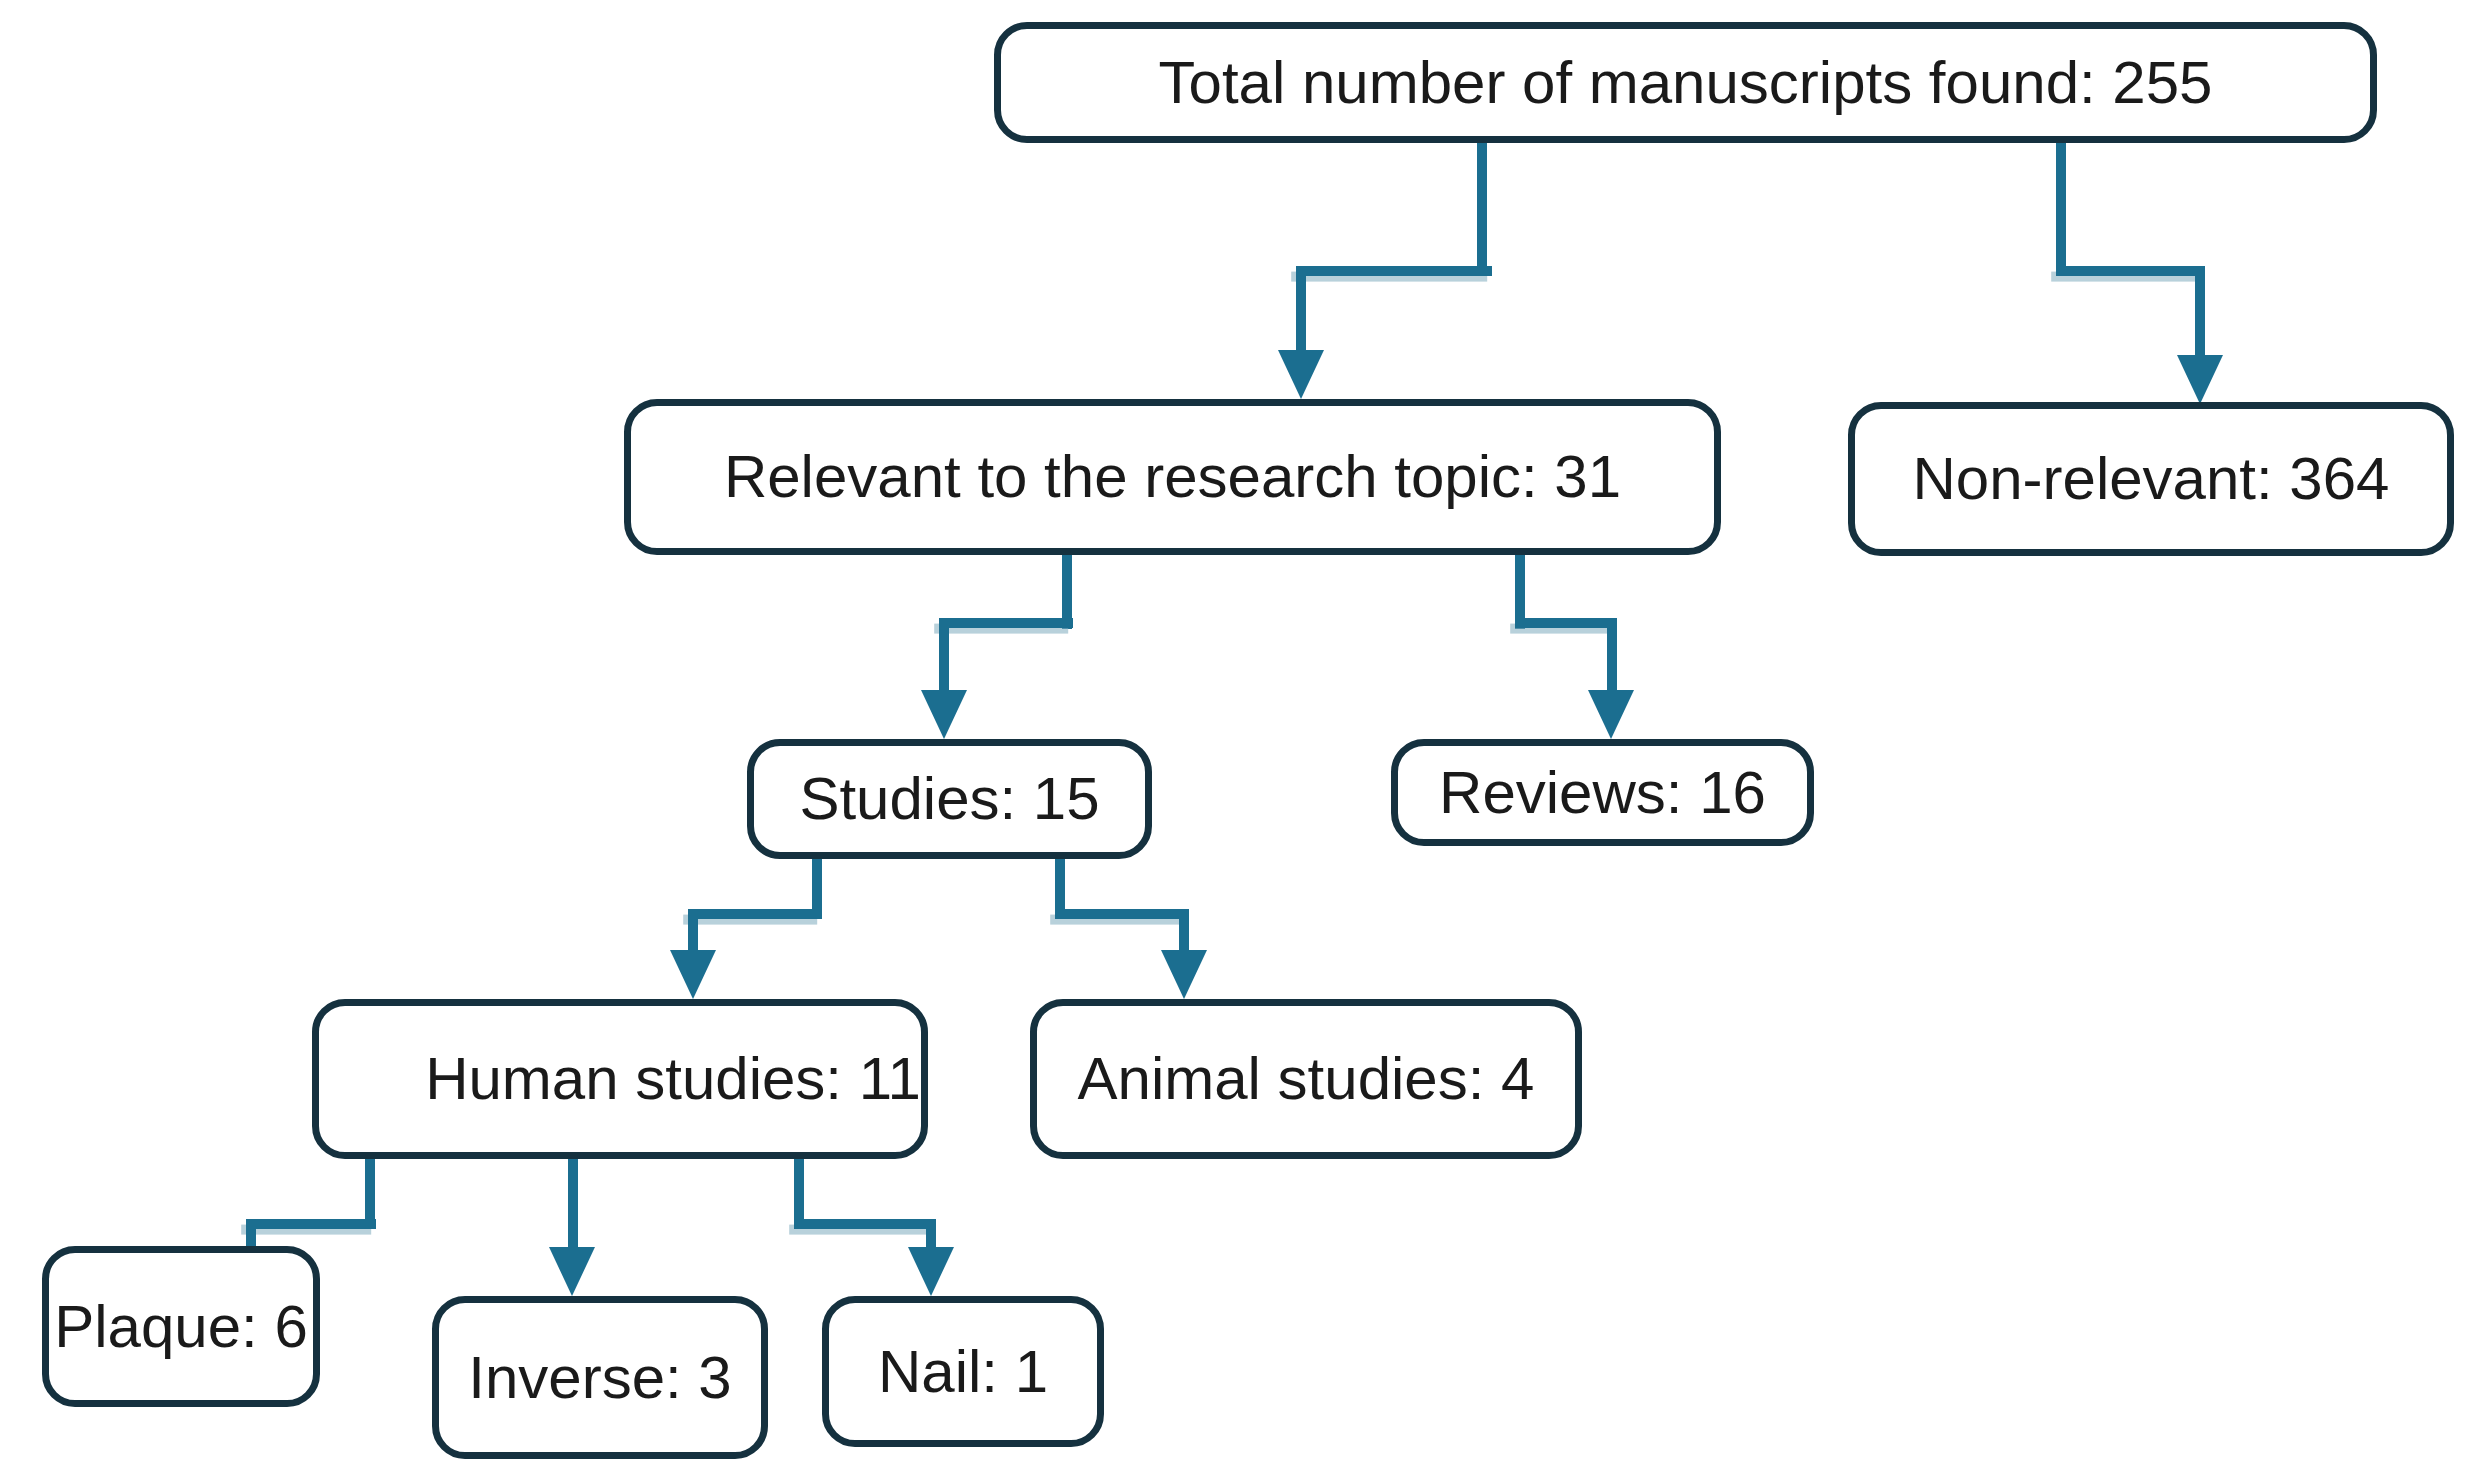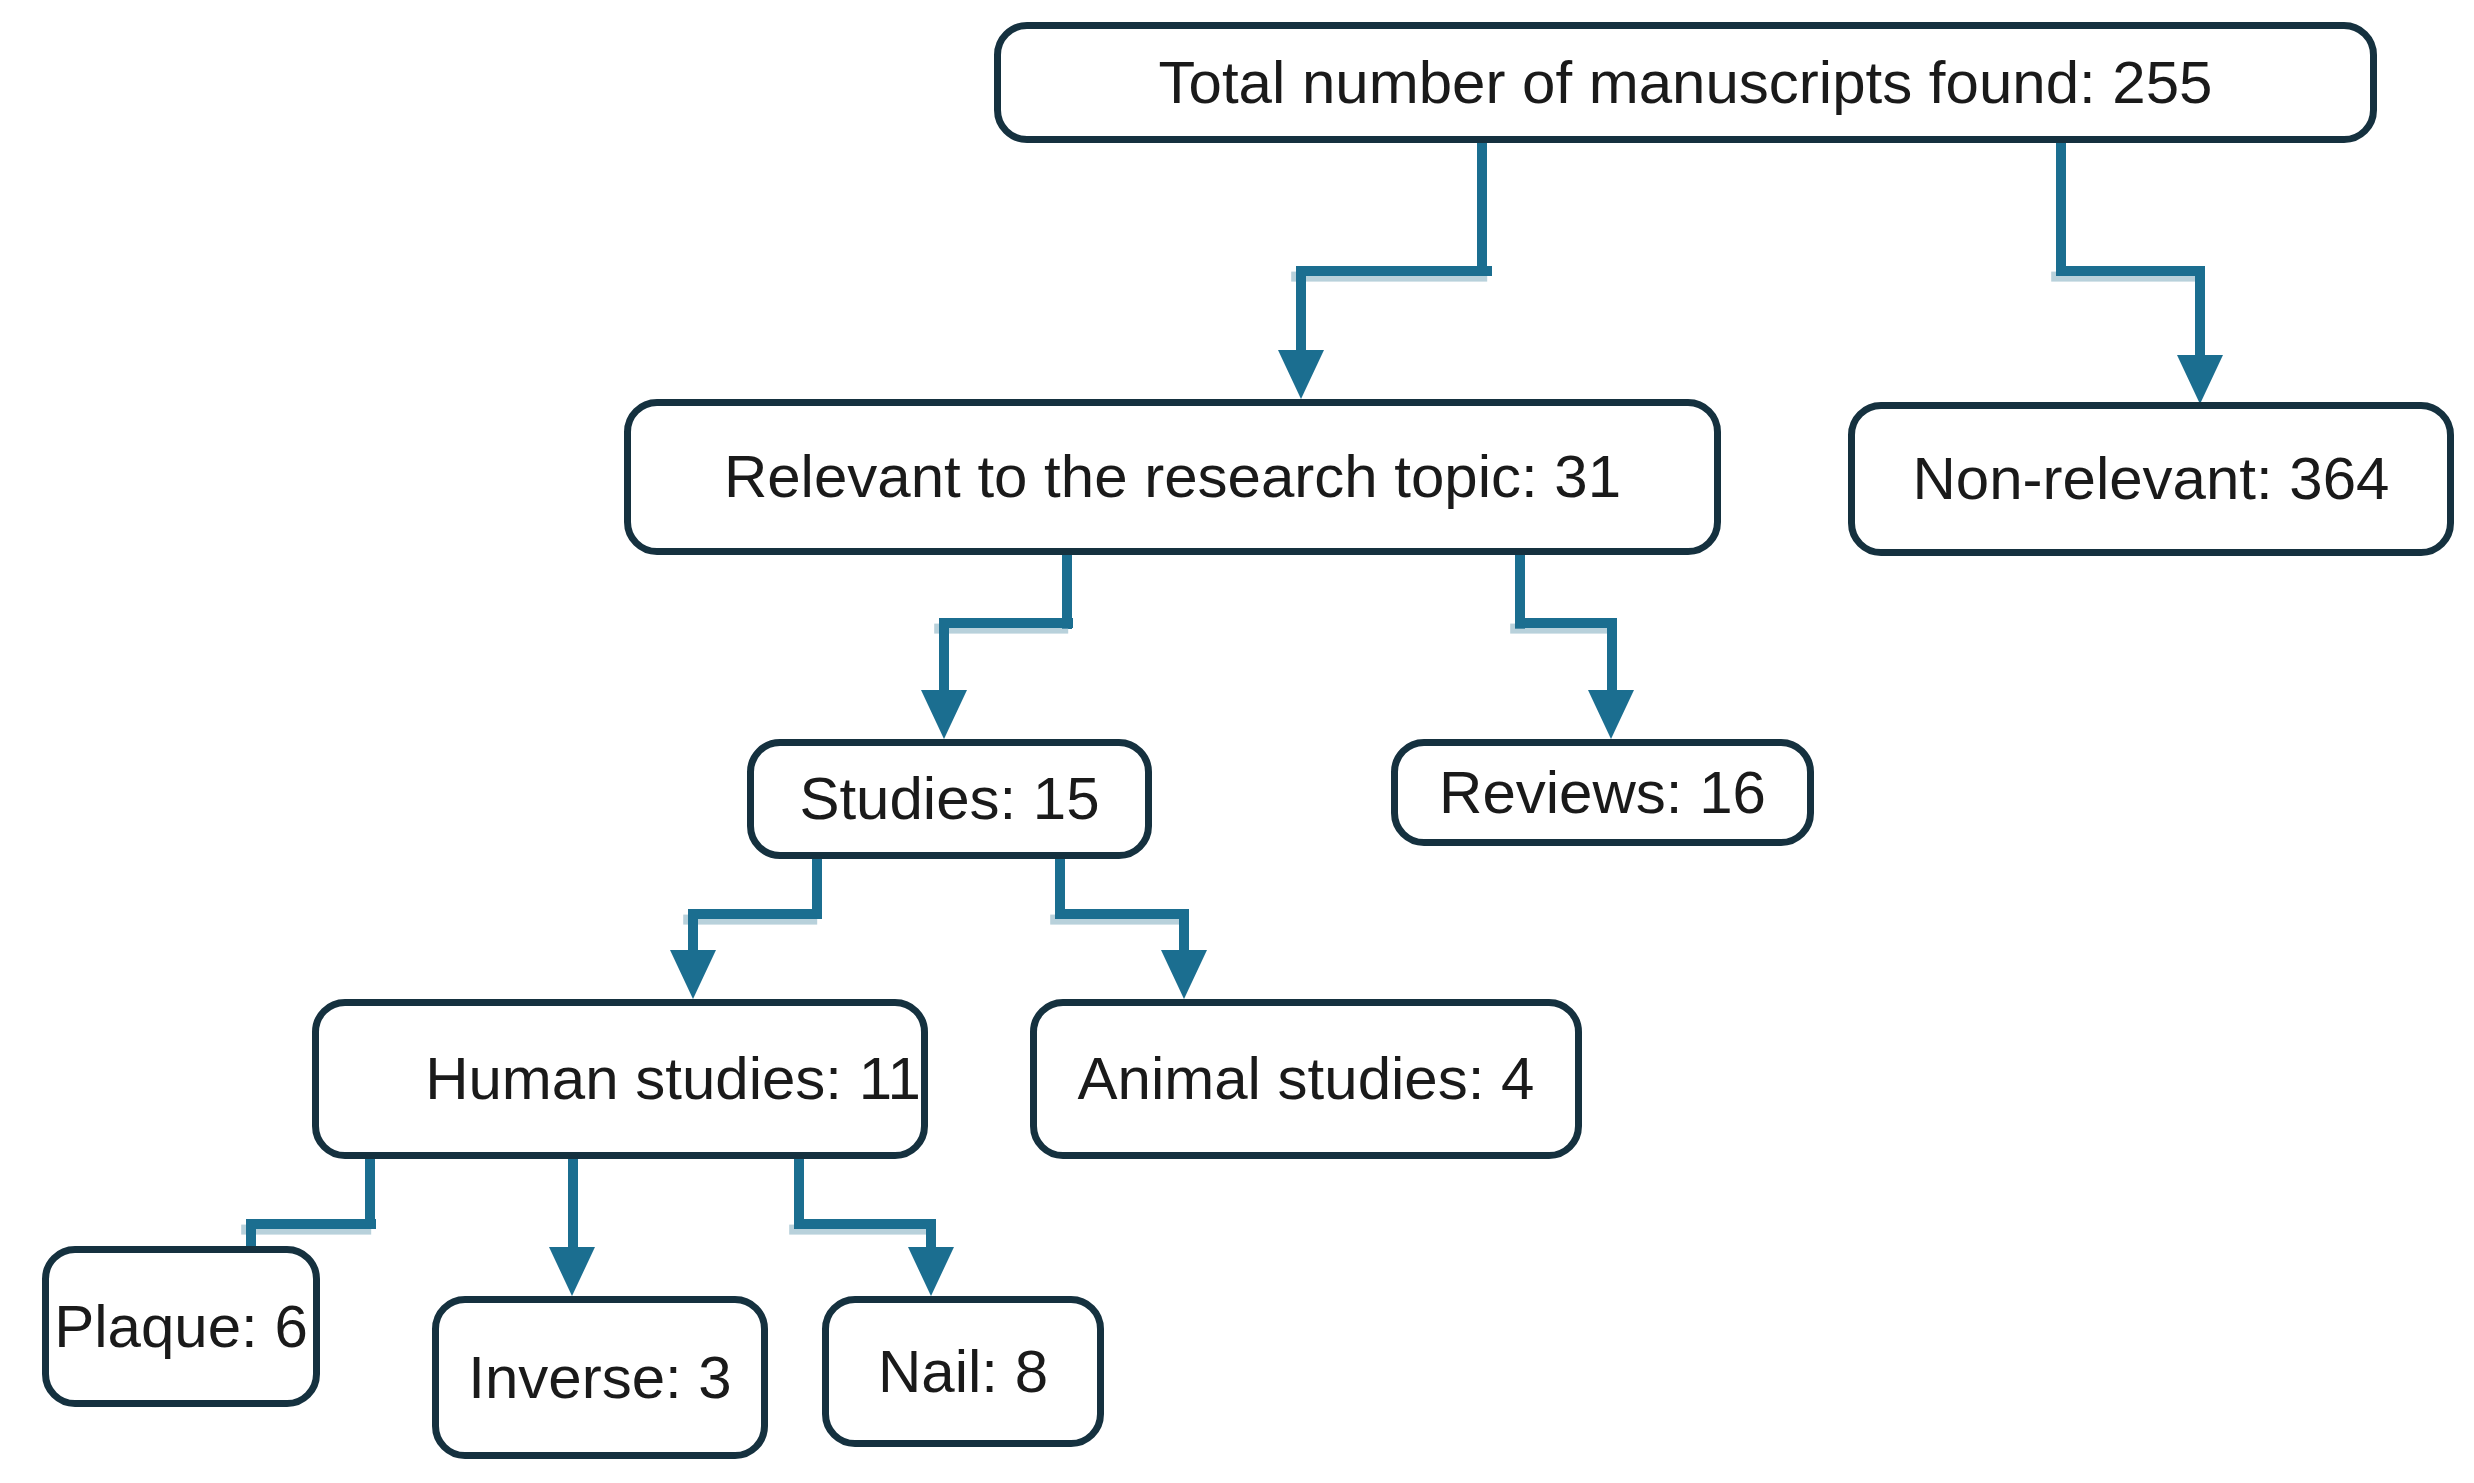--- a/index.html
+++ b/index.html
@@ -147,17 +147,17 @@
 
   <div class="box" style="left:42px;top:1230px;width:278px;height:161px;margin-top:16px;">
     <span>Plaque: 6</span>
   </div>
 
   <div class="box" style="left:432px;top:1296px;width:336px;height:163px;">
     <span>Inverse: 3</span>
   </div>
 
   <div class="box" style="left:822px;top:1296px;width:282px;height:151px;">
-    <span>Nail: 8</span>
+    <span>Nail: 1</span>
   </div>
 
 </div>
 
 
 </body></html>

